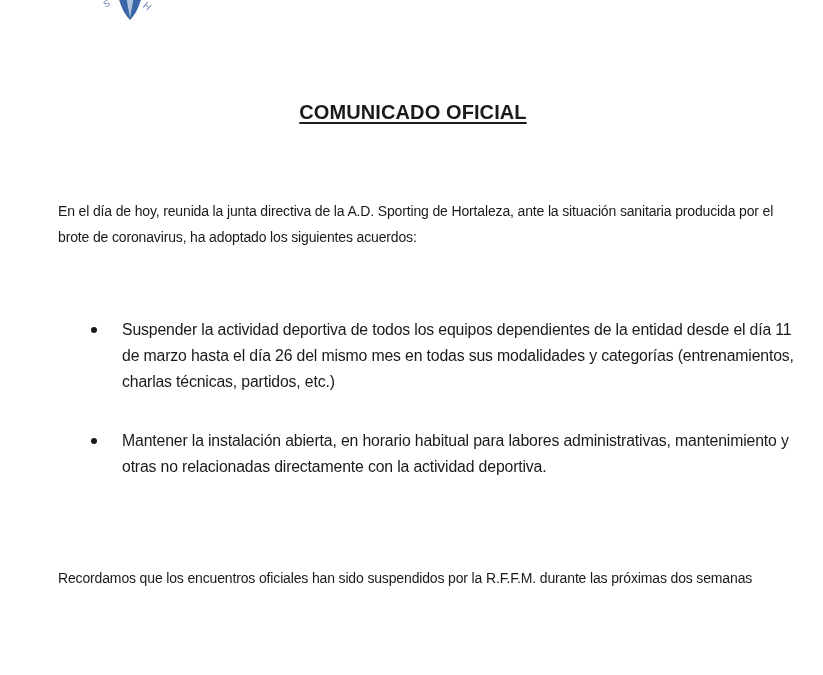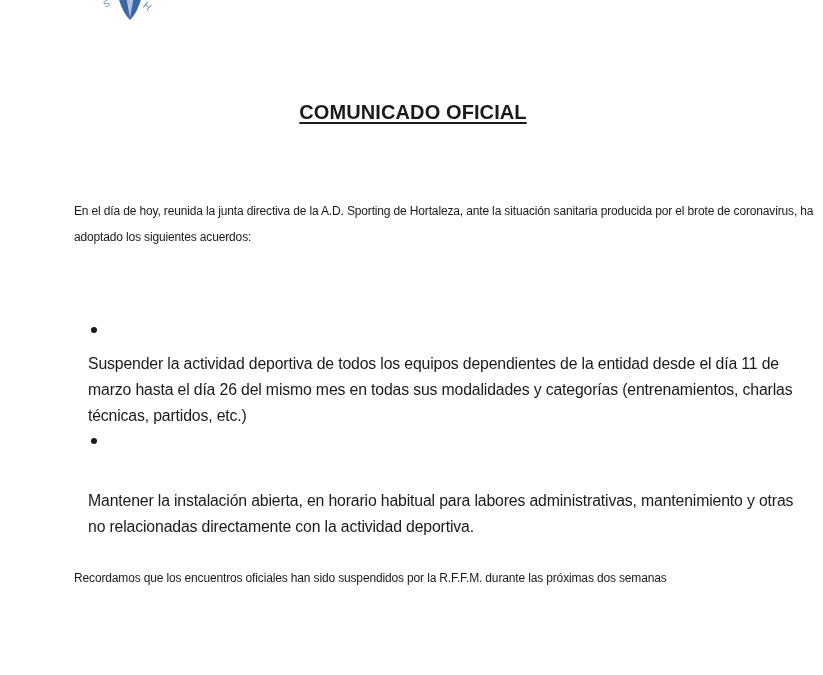--- a/index.html
+++ b/index.html
@@ -35,39 +35,37 @@
     .title span {
       text-decoration: underline;
       text-decoration-thickness: 2px;
       text-underline-offset: 3px;
       padding-left: 3px;
     }
     .para {
       position: absolute;
       left: 58px;
       width: 750px;
-      font-size: 12px;
+      font-size: 14px;
       line-height: 26px;
       letter-spacing: -0.15px;
-      margin-left: 16px;
     }
     .p1 { top: 198px; }
     .p3 { top: 565px; }
     .bullet-item {
       position: absolute;
       left: 88px;
       width: 715px;
       font-size: 15.8px;
       line-height: 26px;
       letter-spacing: -0.15px;
       display: flex;
-      flex-direction: column;
     }
     .b1 { top: 317px; }
-    .b2 { top: 428px; gap: 26px; }
+    .b2 { top: 428px; }
     .bullet-dot {
       width: 34px;
       flex: 0 0 34px;
       position: relative;
     }
     .bullet-dot::before {
       content: "";
       position: absolute;
       left: 3px;
       top: 10px;

